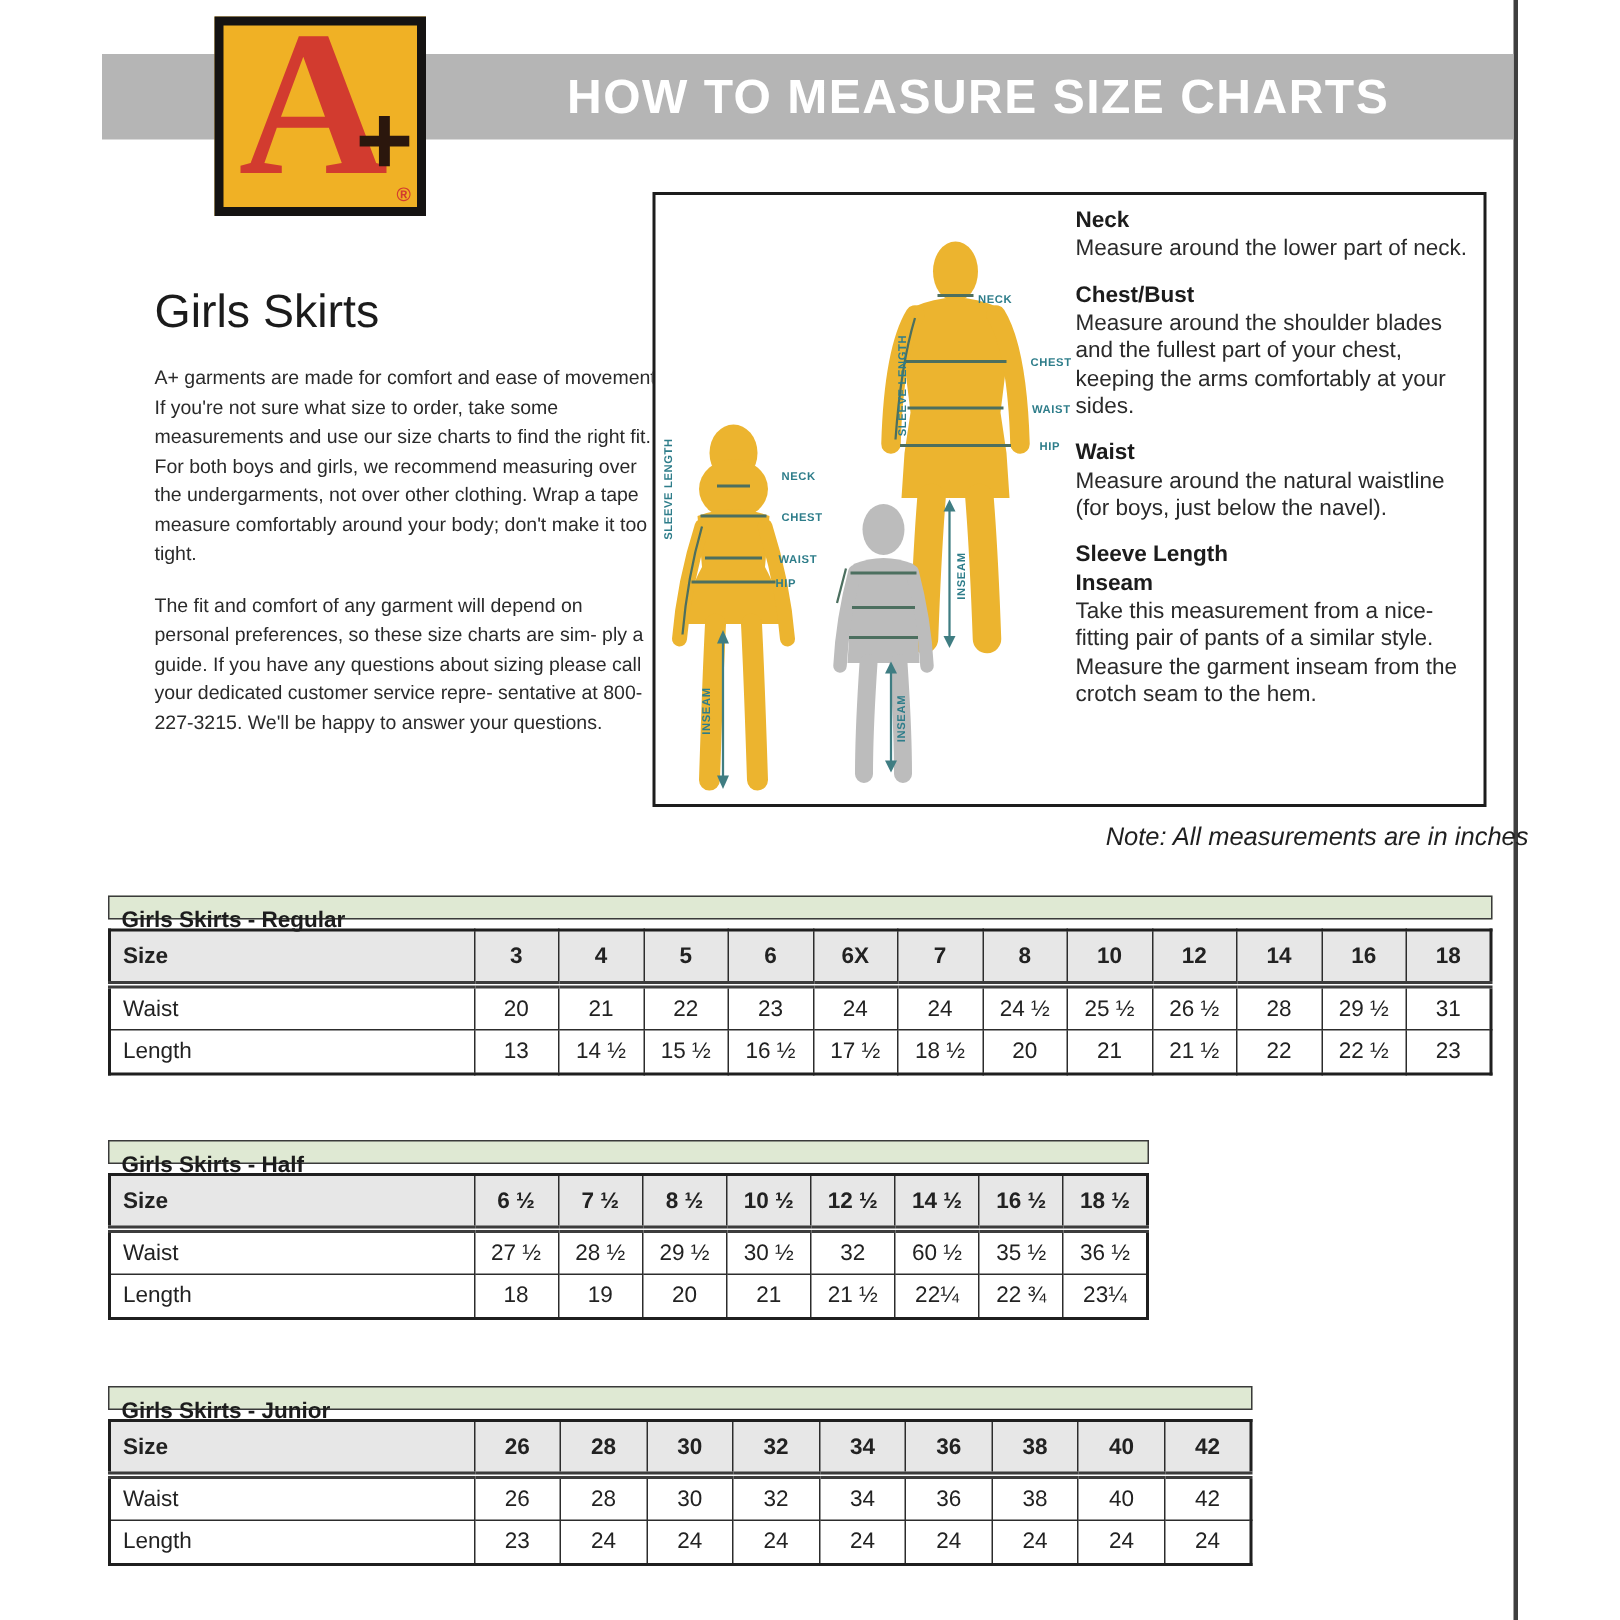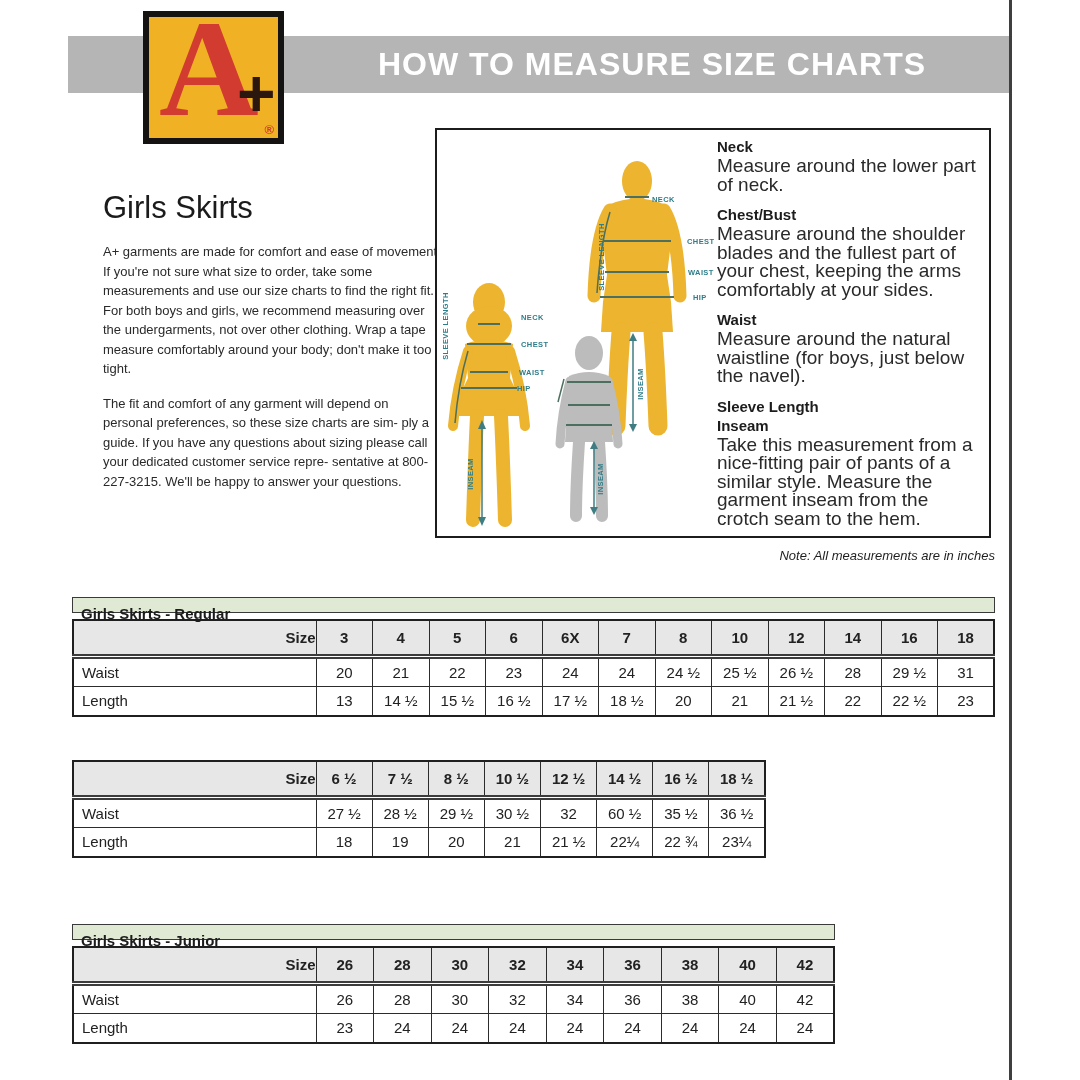--- a/index.html
+++ b/index.html
@@ -32,37 +32,37 @@
   .intro p { font-size:13px; line-height:19.5px; color:#2a2a2a; margin-bottom:15px; }
 
   
   .measure-box { position:absolute; left:435px; top:128px; width:556px; height:410px;
     border:2px solid #1c1c1c; background:#fff; }
   .figures { position:absolute; left:0; top:0; }
   .diag-label { font-size:7.5px; letter-spacing:0.4px; fill:#2e7d8a; font-weight:bold;
     font-family:"Liberation Sans", sans-serif; }
   .instructions { position:absolute; left:280px; top:8px; width:266px; }
   .instr-block h3 { font-size:15px; font-weight:bold; color:#1c1c1c; margin-bottom:2px; }
-  .instr-block p { font-size:19px; line-height:18.5px; color:#2a2a2a; margin-bottom:12px; }
-
-  .note { position:absolute; left:600px; top:548px; width:395px; text-align:right;
-    font-size:13px; font-style:italic; color:#1f1f1f; }
+  .instr-block p { font-size:15px; line-height:18.5px; color:#2a2a2a; margin-bottom:12px; }
+
+  .note { position:absolute; left:624px; top:548px; width:395px; text-align:right;
+    font-size:17px; font-style:italic; color:#1f1f1f; }
 
   
   .size-table-wrap { position:absolute; }
   .table-title { height:16px; line-height:31px; background:#dfe9d3; border:1.5px solid #3a3a3a;
     font-size:15px; font-weight:bold; color:#1c1c1c; padding-left:8px; margin-bottom:6px; }
   table.size-table { border-collapse:collapse; table-layout:fixed; width:100%;
     border:2px solid #1f1f1f; font-size:15px; color:#222; }
   table.size-table th, table.size-table td { border:1.5px solid #2c2c2c; text-align:center; }
   table.size-table tr.size-row th { height:36px; background:#e7e7e7; font-weight:bold;
     border-bottom:5px double #3c3c3c; }
   table.size-table td { height:30px; background:#fff; font-weight:normal; }
   table.size-table .label-cell { text-align:left; padding-left:8px; }
-  table.size-table tr.size-row .label-cell { font-weight:bold;text-align:right; }
+  table.size-table tr.size-row .label-cell { font-weight:bold; }
 </style>
 </head>
 <body>
 
 <div class="page">
 
   <div class="edge-line"></div>
 
   <div class="banner">
     <div class="banner-title">HOW TO MEASURE SIZE CHARTS</div>
@@ -249,20 +249,21 @@
             <td>21 ½</td>
             <td>22</td>
             <td>22 ½</td>
             <td>23</td>
           </tr>
         </tbody>
       </table>
   </div>
 
   <div class="size-table-wrap" style="left:72px; top:760px; width:694px;">
+    <div class="table-title">Girls Skirts - Half</div>
     <table class="size-table">
         <colgroup>
           <col style="width: 243px;">
           <col>
           <col>
           <col>
           <col>
           <col>
           <col>
           <col>

